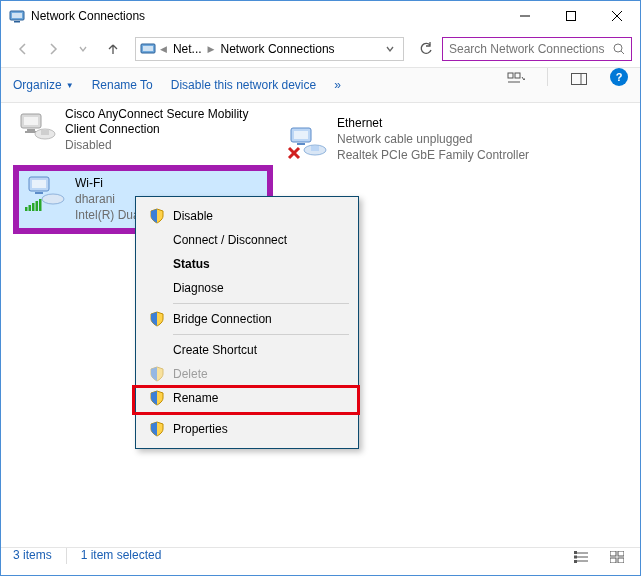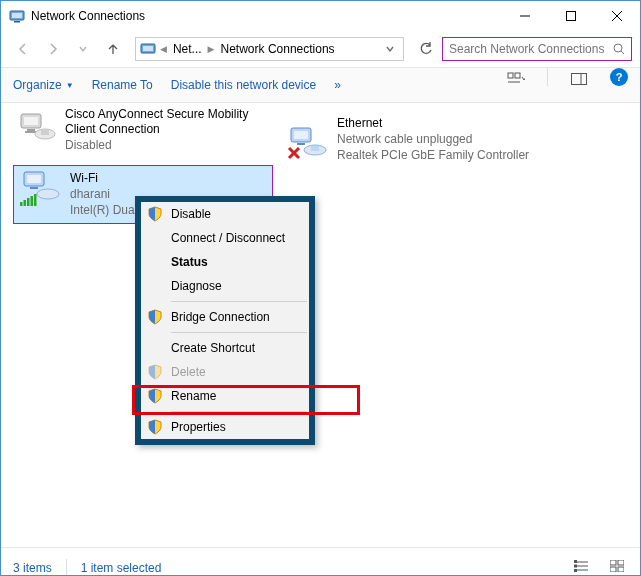--- a/index.html
+++ b/index.html
@@ -29,36 +29,36 @@
 .cmdbar .cmd { color: #1a5fb4; display: flex; align-items: center; gap: 4px; }
 .cmdbar .cmd .dd { font-size: 8px; }
 .cmdbar .spacer { flex: 1; }
 .cmdbar .iconbtn { width: 26px; height: 22px; display: flex; align-items: center; justify-content: center; color: #555; }
 .cmdbar .divider { width: 1px; height: 18px; background: #ddd; }
 .help { width: 18px; height: 18px; border-radius: 50%; background: #0078d7; color: #fff; display: flex; align-items: center; justify-content: center; font-weight: bold; font-size: 11px; }
 
 
 .content { position: relative; padding: 8px 12px; height: calc(100% - 30px - 36px - 36px - 28px); }
 .adapter { position: absolute; width: 260px; display: flex; gap: 8px; padding: 4px; }
-.adapter.selected { background: #cce8ff; border: 1px solid #a21caf; }
+.adapter.selected { background: #cce8ff; border: 6px solid #a21caf; }
 .adapter .aicon { width: 44px; height: 40px; display: flex; align-items: center; justify-content: center; }
 .adapter .info { display: flex; flex-direction: column; line-height: 1.35; }
 .adapter .info .l2, .adapter .info .l3 { color: #6d6d6d; }
 
 
-.ctxmenu { position: absolute; left: 134px; top: 195px; width: 180px; background: #f2f2f2; border: 6px solid #0c4a6e; box-shadow: 3px 3px 6px rgba(0,0,0,0.25); padding: 0; }
+.ctxmenu { position: absolute; left: 134px; top: 195px; width: 224px; background: #f2f2f2; border: 1px solid #0c4a6e; box-shadow: 3px 3px 6px rgba(0,0,0,0.25); padding: 7px; }
 .ctxitem { height: 24px; display: flex; align-items: center; padding-left: 30px; position: relative; color: #000; }
 .ctxitem.disabled { color: #9e9e9e; }
 .ctxitem.bold { font-weight: 600; }
 .ctxitem .shield { position: absolute; left: 6px; width: 16px; height: 16px; }
 .ctxsep { height: 1px; background: #d0d0d0; margin: 3px 2px 3px 30px; }
 .highlight-box { position: absolute; left: 131px; top: 384px; width: 228px; height: 30px; border: 3px solid #e3000f; pointer-events: none; }
 
 
-.statusbar { position: absolute; bottom: 0; left: 0; right: 0; height: 28px; border-top: 1px solid #e5e5e5; display: flex; align-items: flex-end; padding: 0 12px; gap: 14px; color: #1a5fb4; }
+.statusbar { position: absolute; bottom: 0; left: 0; right: 0; height: 28px; border-top: 1px solid #e5e5e5; display: flex; align-items: flex-start; padding: 0 12px; gap: 14px; color: #1a5fb4; }
 .statusbar .sdiv { width: 1px; height: 16px; background: #ddd; }
 .statusbar .spacer { flex: 1; }
 .statusbar .viewbtn { width: 22px; height: 18px; display: flex; align-items: center; justify-content: center; color: #555; }
 
 svg { display: block; }
 </style>
 </head>
 <body>
 
 <div class="titlebar">

